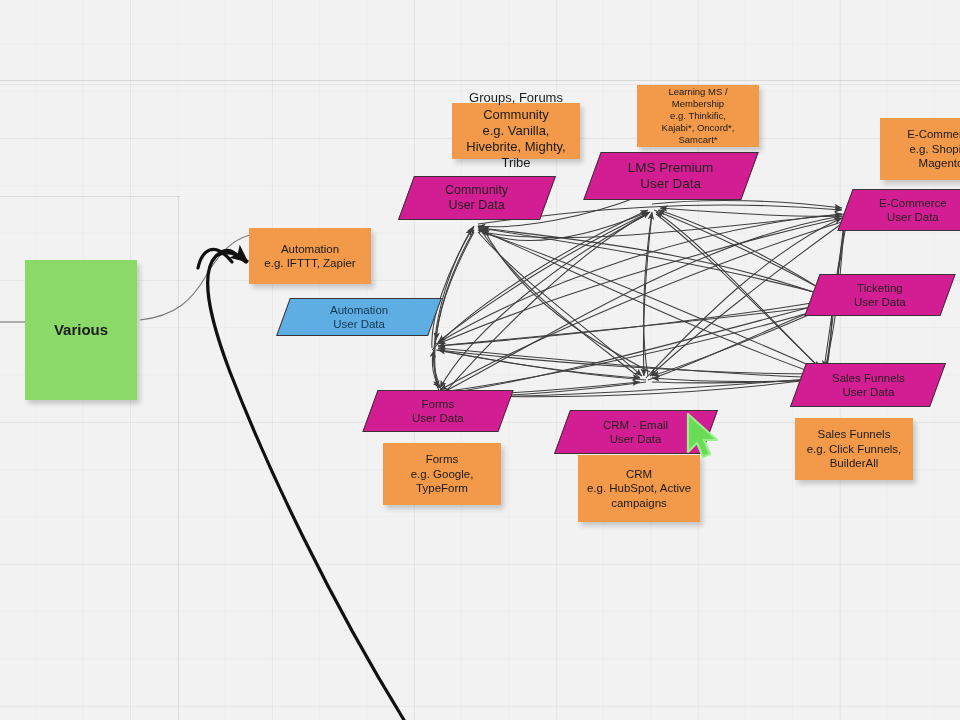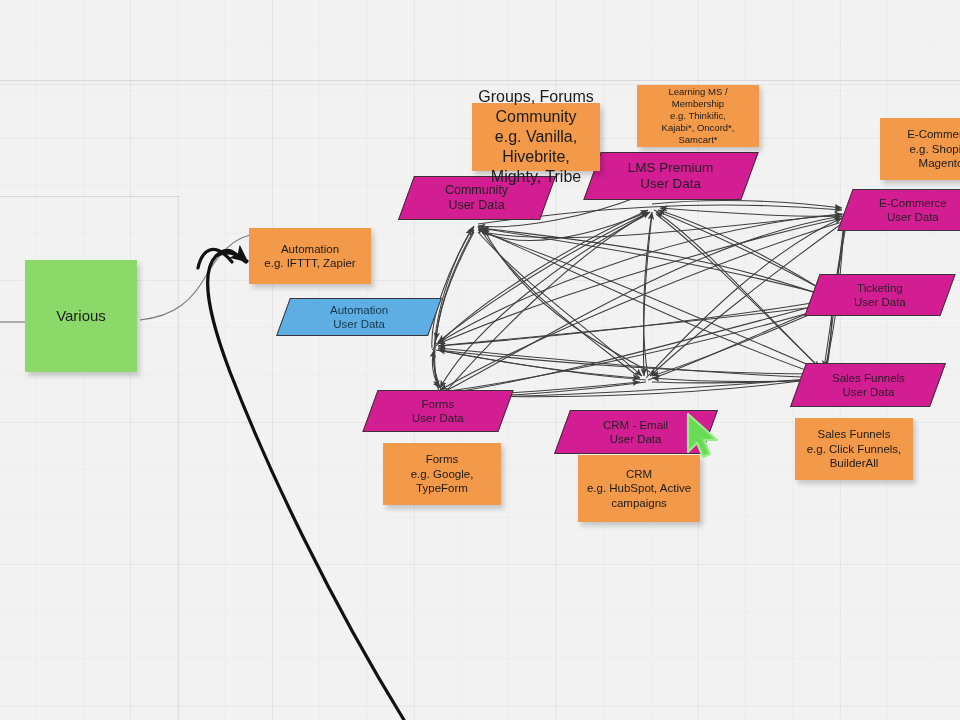--- a/index.html
+++ b/index.html
@@ -230,26 +230,26 @@
   <div class="para magenta" style="left:370px; top:390px; width:136px; height:42px; font-size:11.5px;">
     <span>Forms
 User Data</span>
   </div>
 
   <div class="para magenta" style="left:562px; top:410px; width:148px; height:44px; font-size:11.5px;">
     <span>CRM - Email
 User Data</span>
   </div>
 
-  <div class="note green" style="left:25px; top:260px; width:112px; height:112px; font-size:15px;">Various</div>
+  <div class="note green" style="left:25px; top:260px; width:112px; height:140px; font-size:15px;font-weight:bold;">Various</div>
 
   <div class="note orange" style="left:249px; top:228px; width:122px; height:56px; font-size:11.5px;">Automation
 e.g. IFTTT, Zapier</div>
 
-  <div class="note orange" style="left:472px; top:103px; width:128px; height:68px; font-size:16px;">Groups, Forums
+  <div class="note orange" style="left:452px; top:103px; width:128px; height:56px; font-size:13px;">Groups, Forums
 Community
 e.g. Vanilla,
 Hivebrite, Mighty, Tribe</div>
 
   <div class="note orange" style="left:637px; top:85px; width:122px; height:62px; font-size:9.5px;">Learning MS / Membership
 e.g. Thinkific,
 Kajabi*, Oncord*,
 Samcart*</div>
 
   <div class="note orange" style="left:880px; top:118px; width:122px; height:62px; font-size:11.5px;">E-Commerce

